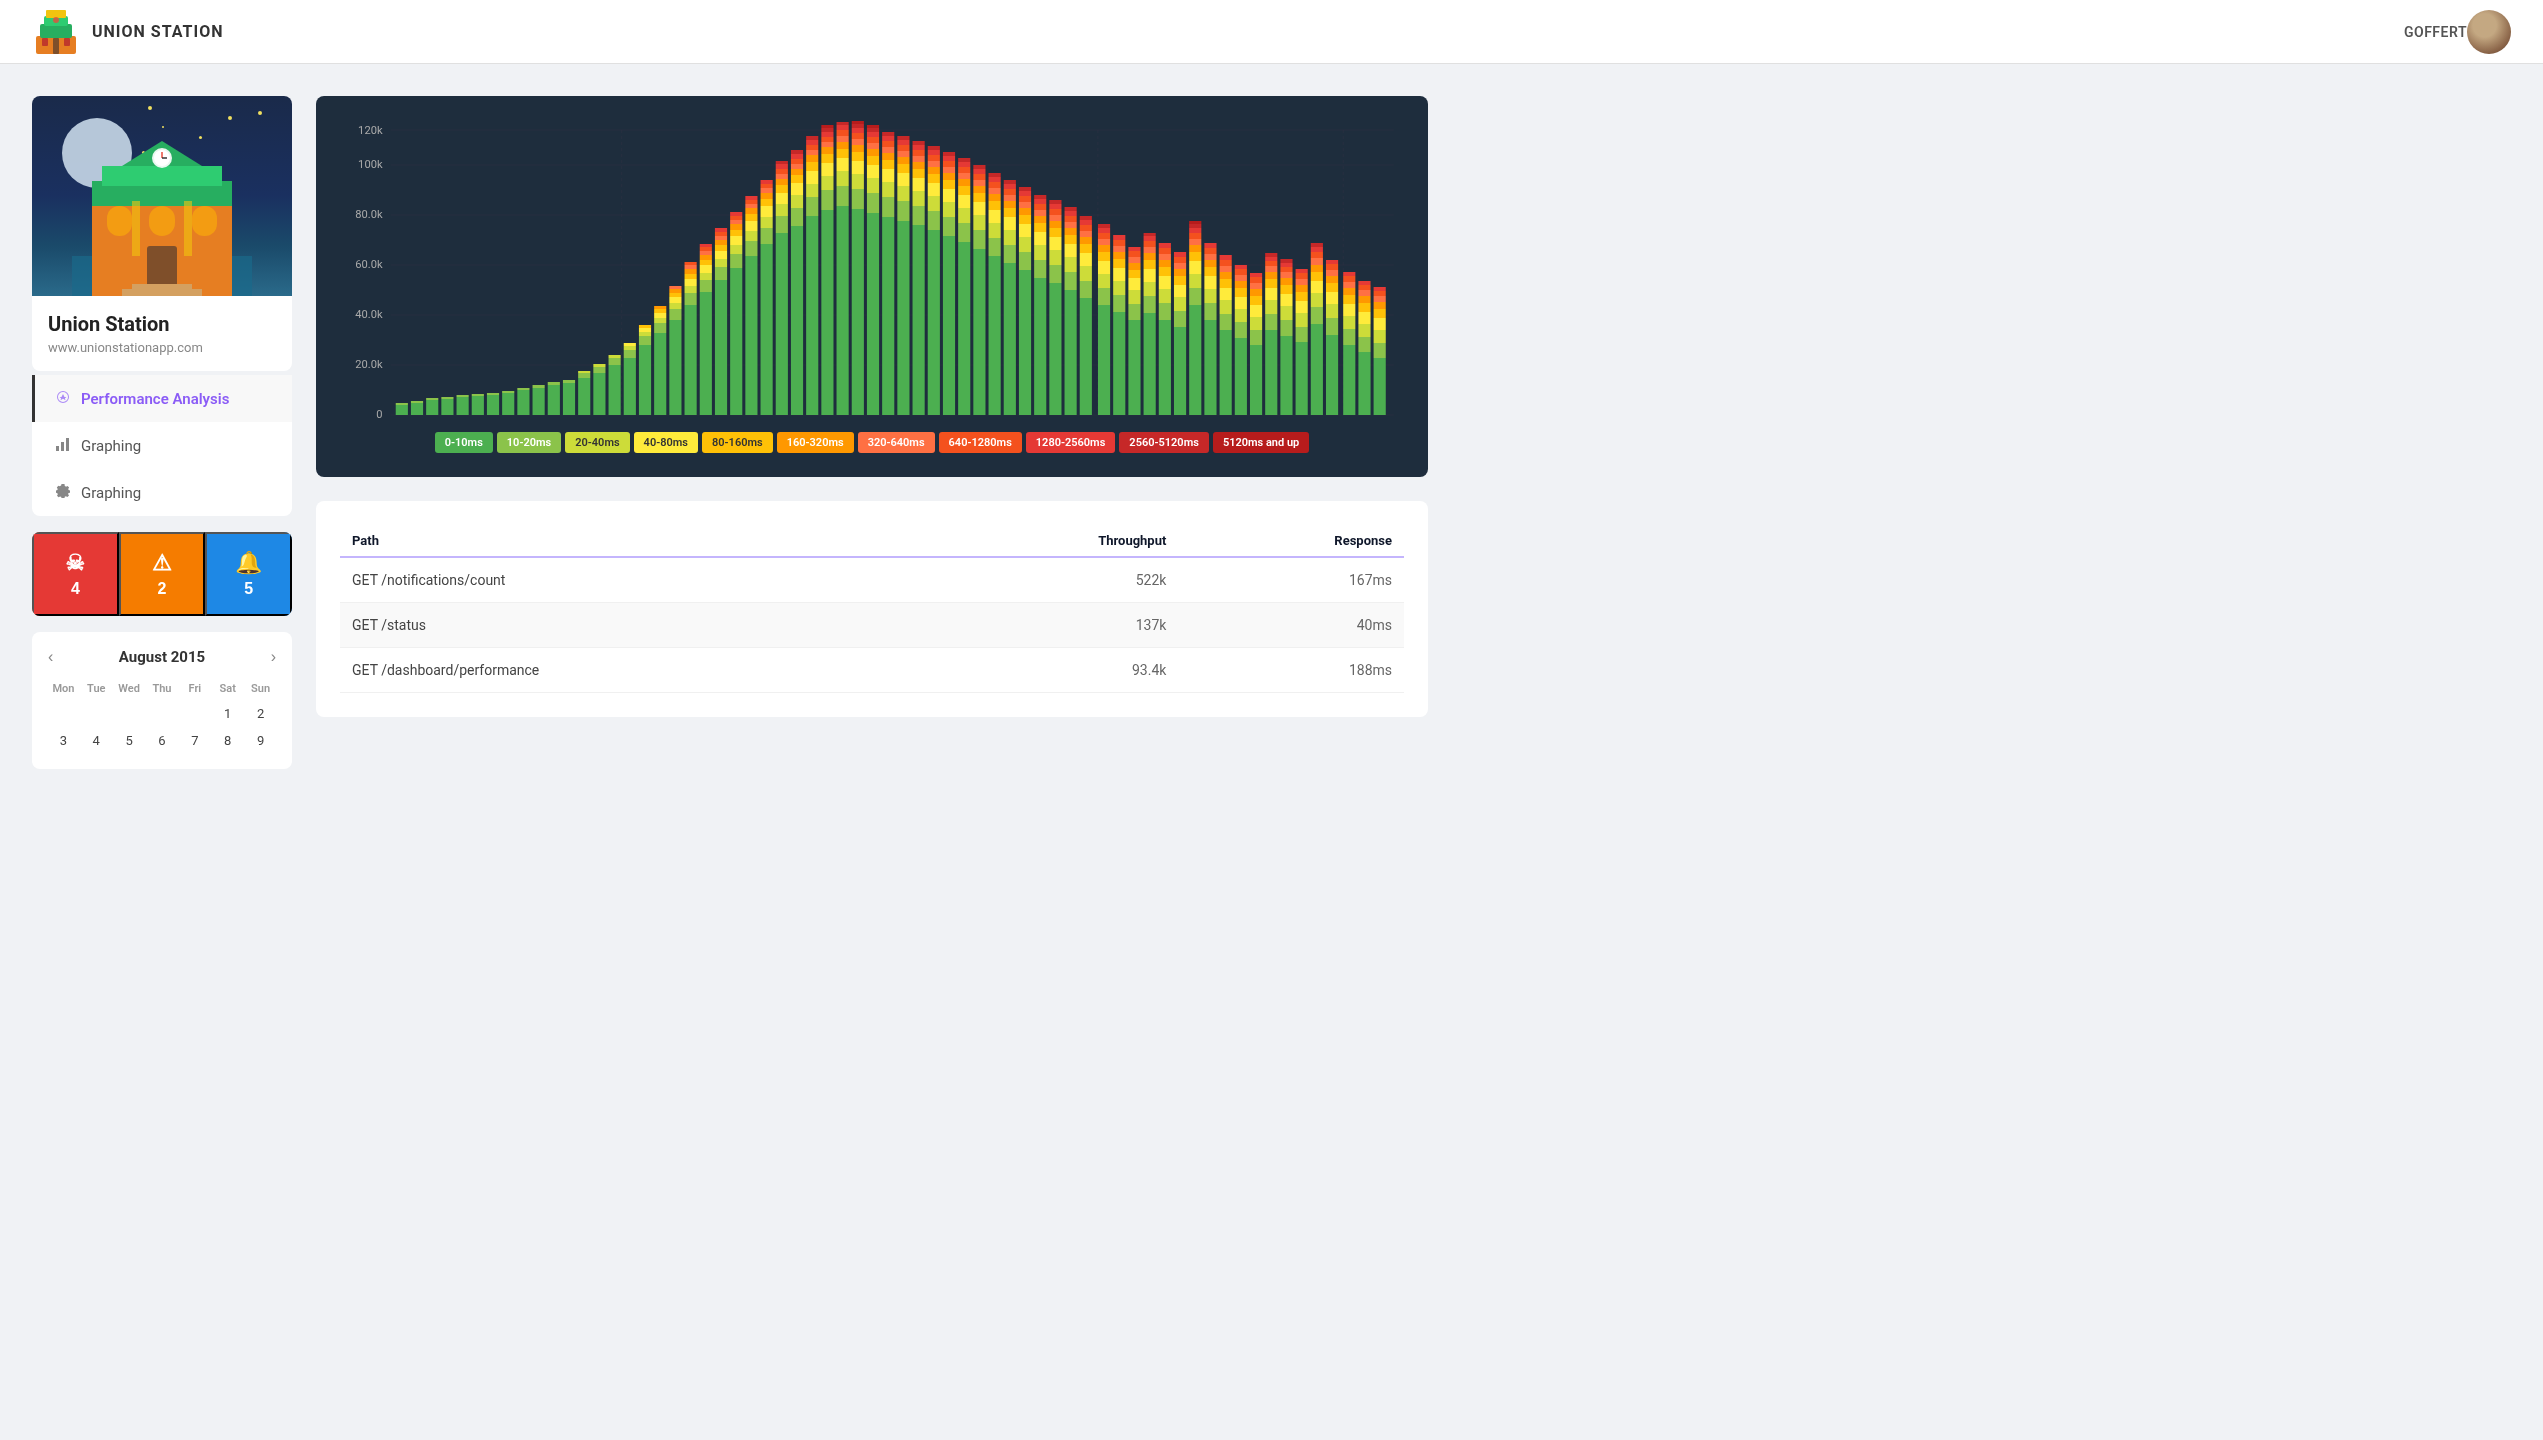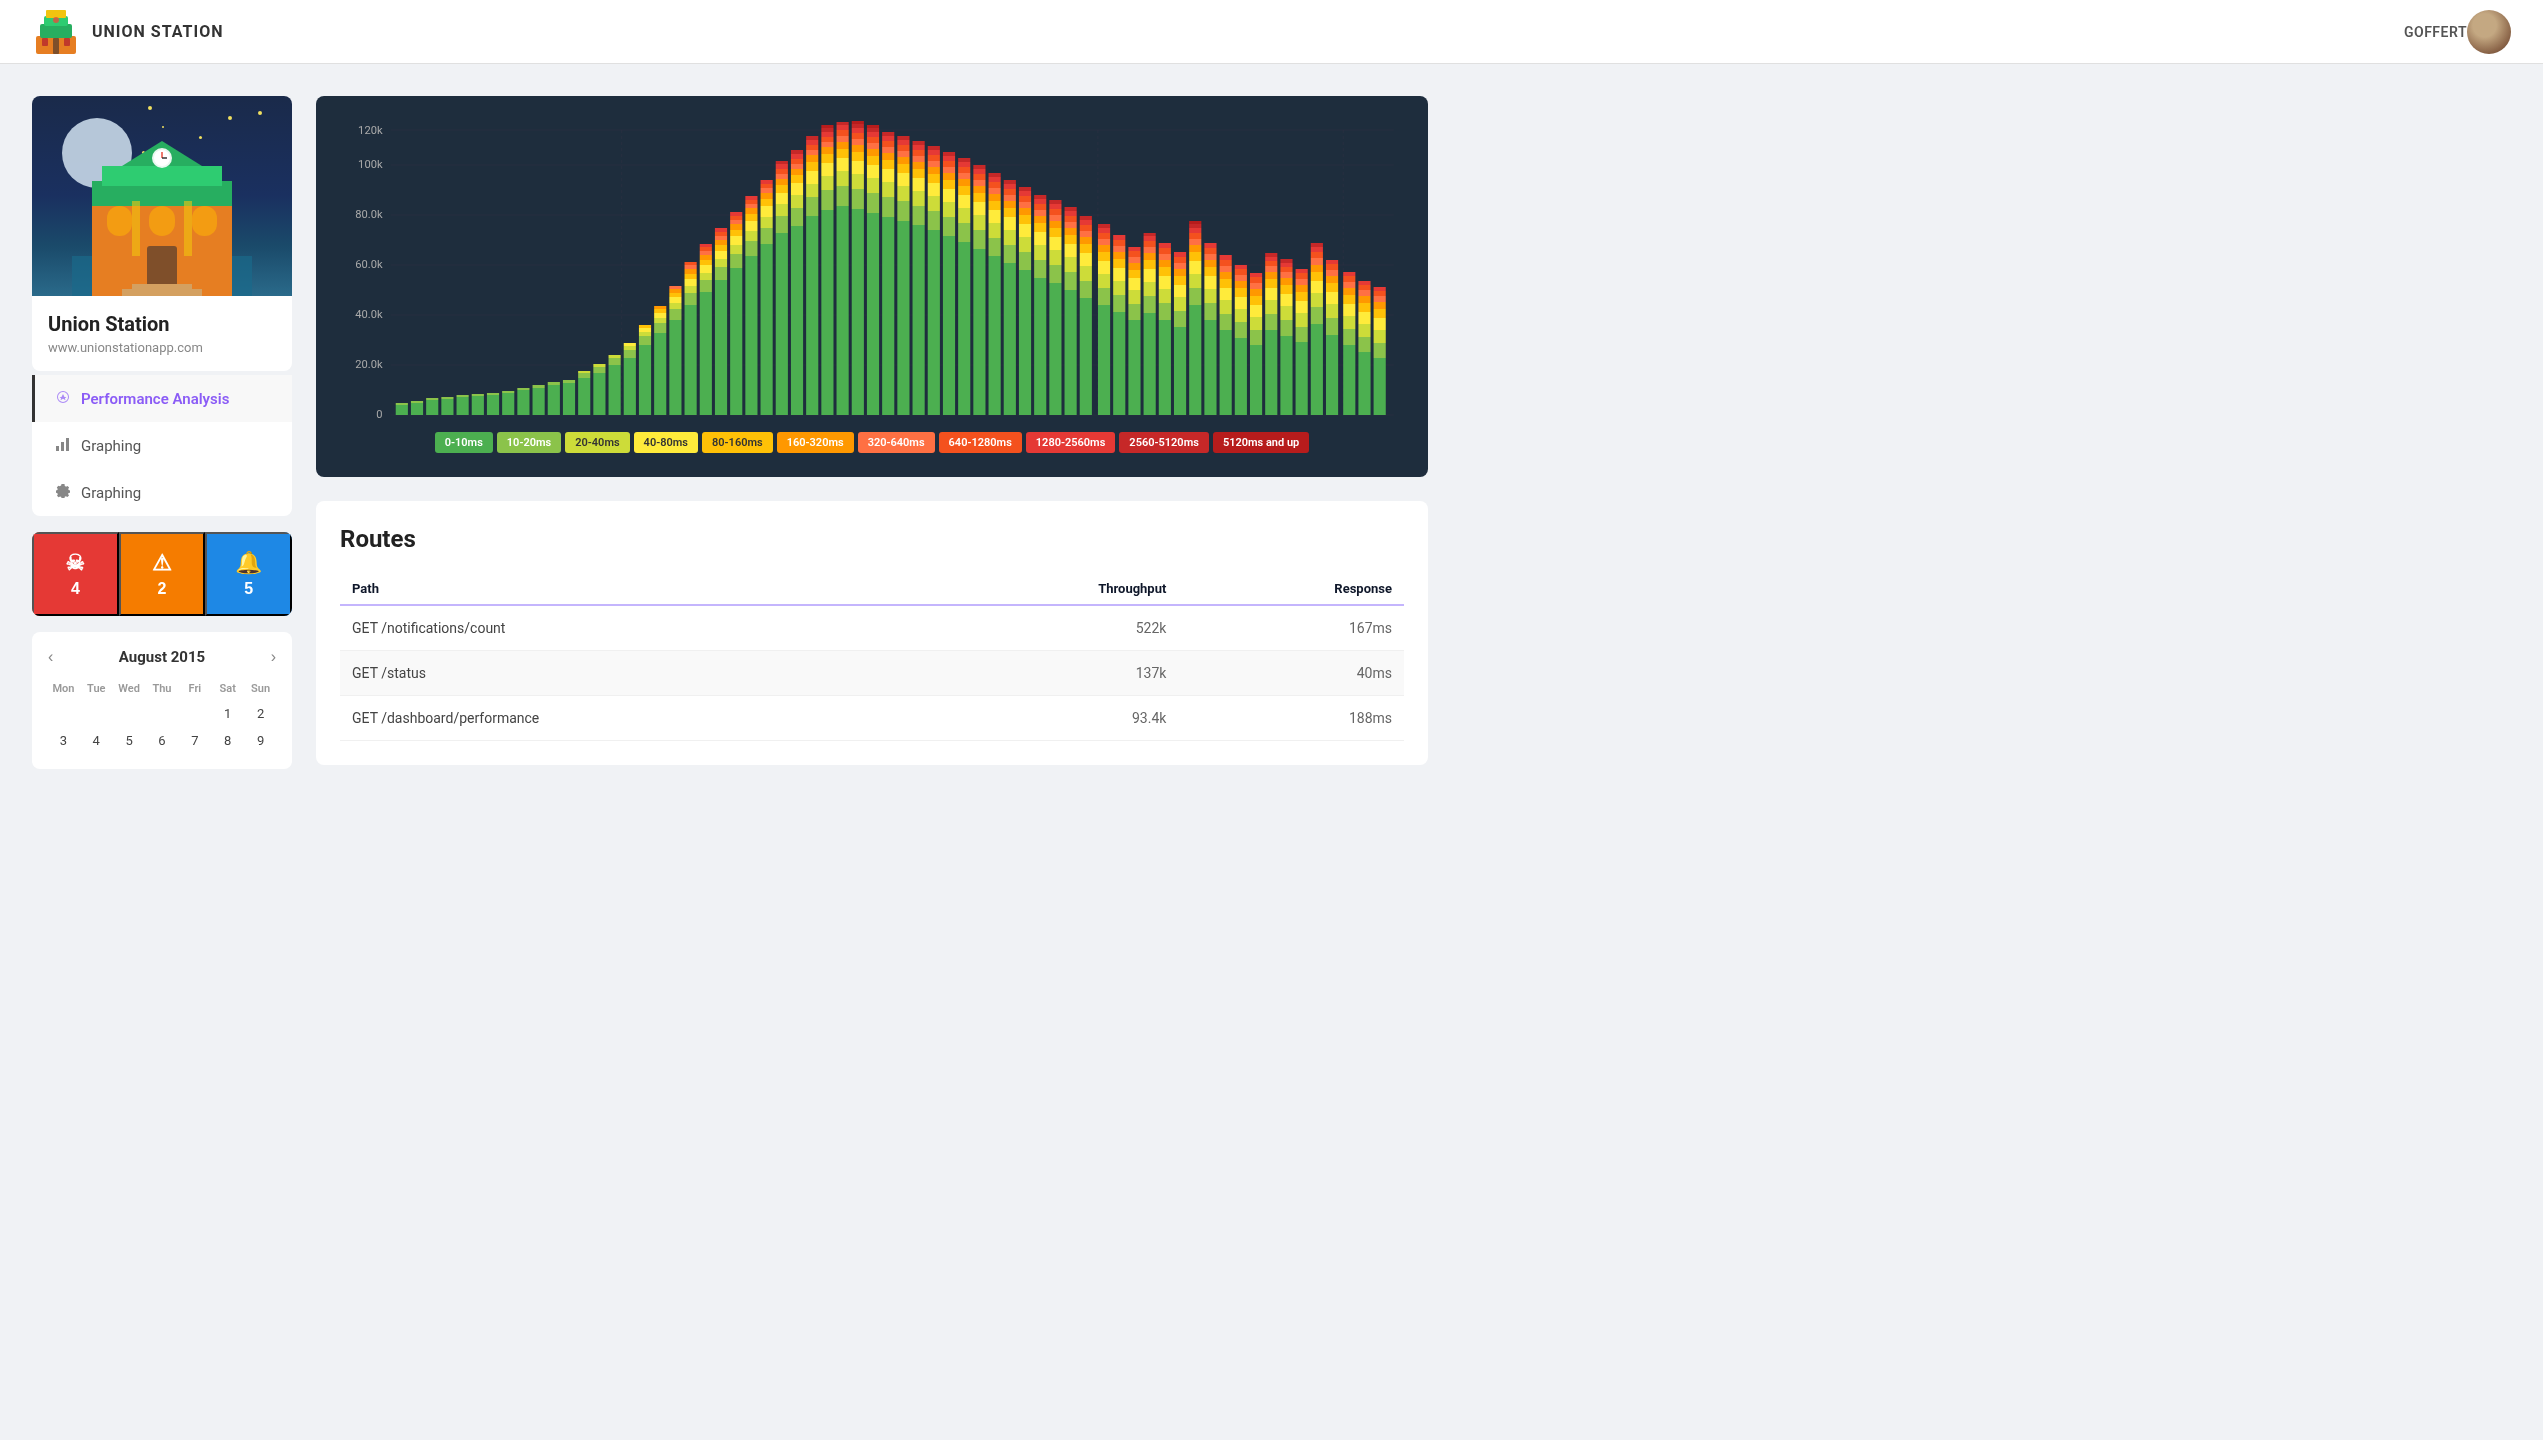--- a/index.html
+++ b/index.html
@@ -956,21 +956,20 @@
         <div class="legend-item" style="background:#ff9800">160-320ms</div>
         <div class="legend-item" style="background:#ff7043">320-640ms</div>
         <div class="legend-item" style="background:#f4511e">640-1280ms</div>
         <div class="legend-item" style="background:#e53935">1280-2560ms</div>
         <div class="legend-item" style="background:#c62828">2560-5120ms</div>
         <div class="legend-item" style="background:#b71c1c">5120ms and up</div>
       </div>
     </div>
 
     <div class="routes-panel">
-      <h2 class="routes-title">Routes</h2>
       <table class="routes-table">
         <thead>
           <tr>
             <th>Path</th>
             <th class="right">Throughput</th>
             <th class="right">Response</th>
           </tr>
         </thead>
         <tbody id="routes-tbody">
         <tr>

